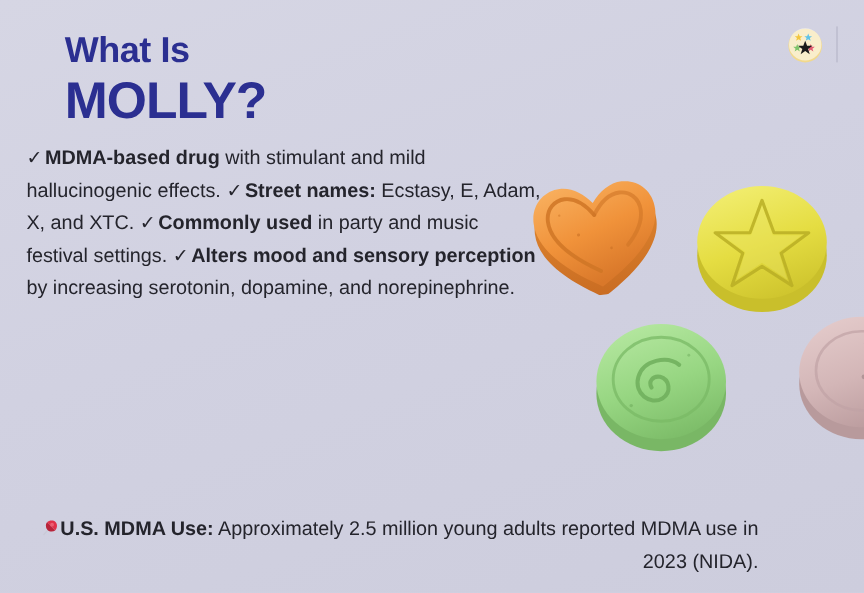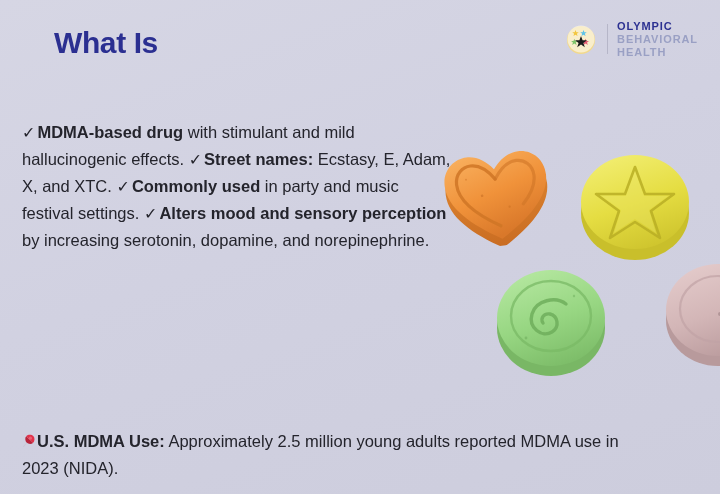--- a/index.html
+++ b/index.html
@@ -102,20 +102,21 @@
 
   
   .footer-stat {
     position: absolute;
     left: 22px;
     top: 428px;
     width: 610px;
     font-size: 16.5px;
     line-height: 1.6;
     color: #24242c;
+    text-align: right;
   }
   .footer-stat .b { font-weight: bold; }
   .pin-icon {
     display: inline-block;
     vertical-align: -1px;
     margin-right: 1px;
   }
 
   
   .pill { position: absolute; }
@@ -163,29 +164,25 @@
         <g>
           <polygon points="10,8 11.2,11 14.3,11 11.8,13 12.8,16 10,14.2 7.2,16 8.2,13 5.7,11 8.8,11" fill="#f2c63e" transform="translate(1,-1) scale(0.75) translate(4,4)"></polygon>
           <polygon points="22,8 23.2,11 26.3,11 23.8,13 24.8,16 22,14.2 19.2,16 20.2,13 17.7,11 20.8,11" fill="#5fc3e8" transform="translate(0,-1) scale(0.75) translate(4,4)"></polygon>
           <polygon points="8,20 9.2,23 12.3,23 9.8,25 10.8,28 8,26.2 5.2,28 6.2,25 3.7,23 6.8,23" fill="#7fc46b" transform="translate(1,-2) scale(0.78) translate(4,4)"></polygon>
           <polygon points="25,20 26.2,23 29.3,23 26.8,25 27.8,28 25,26.2 22.2,28 23.2,25 20.7,23 23.8,23" fill="#e35b73" transform="translate(-1,-2) scale(0.78) translate(4,4)"></polygon>
           <polygon points="17,14 18.6,18.2 23,18.2 19.4,20.9 20.8,25.2 17,22.6 13.2,25.2 14.6,20.9 11,18.2 15.4,18.2" fill="#1b1b1b"></polygon>
         </g>
       </svg>
     </div>
     <div class="logo-divider"></div>
-    <div class="logo-text">
-      <span class="logo-line-1">OLYMPIC</span>
-      <span class="logo-line-2">BEHAVIORAL</span>
-      <span class="logo-line-3">HEALTH</span>
-    </div>
   </div>
 
   <div class="headline">
     <div class="headline-1">What Is</div>
+    <div class="headline-2">MOLLY?</div>
   </div>
 
   <div class="pill pill-heart">
     <svg width="118" height="104" viewBox="0 0 118 104" aria-hidden="true">
       <defs>
         <linearGradient id="gOrange" x1="0" y1="0" x2="0.4" y2="1">
           <stop offset="0%" stop-color="#f9b261"></stop>
           <stop offset="55%" stop-color="#f0923a"></stop>
           <stop offset="100%" stop-color="#d9782a"></stop>
         </linearGradient>

